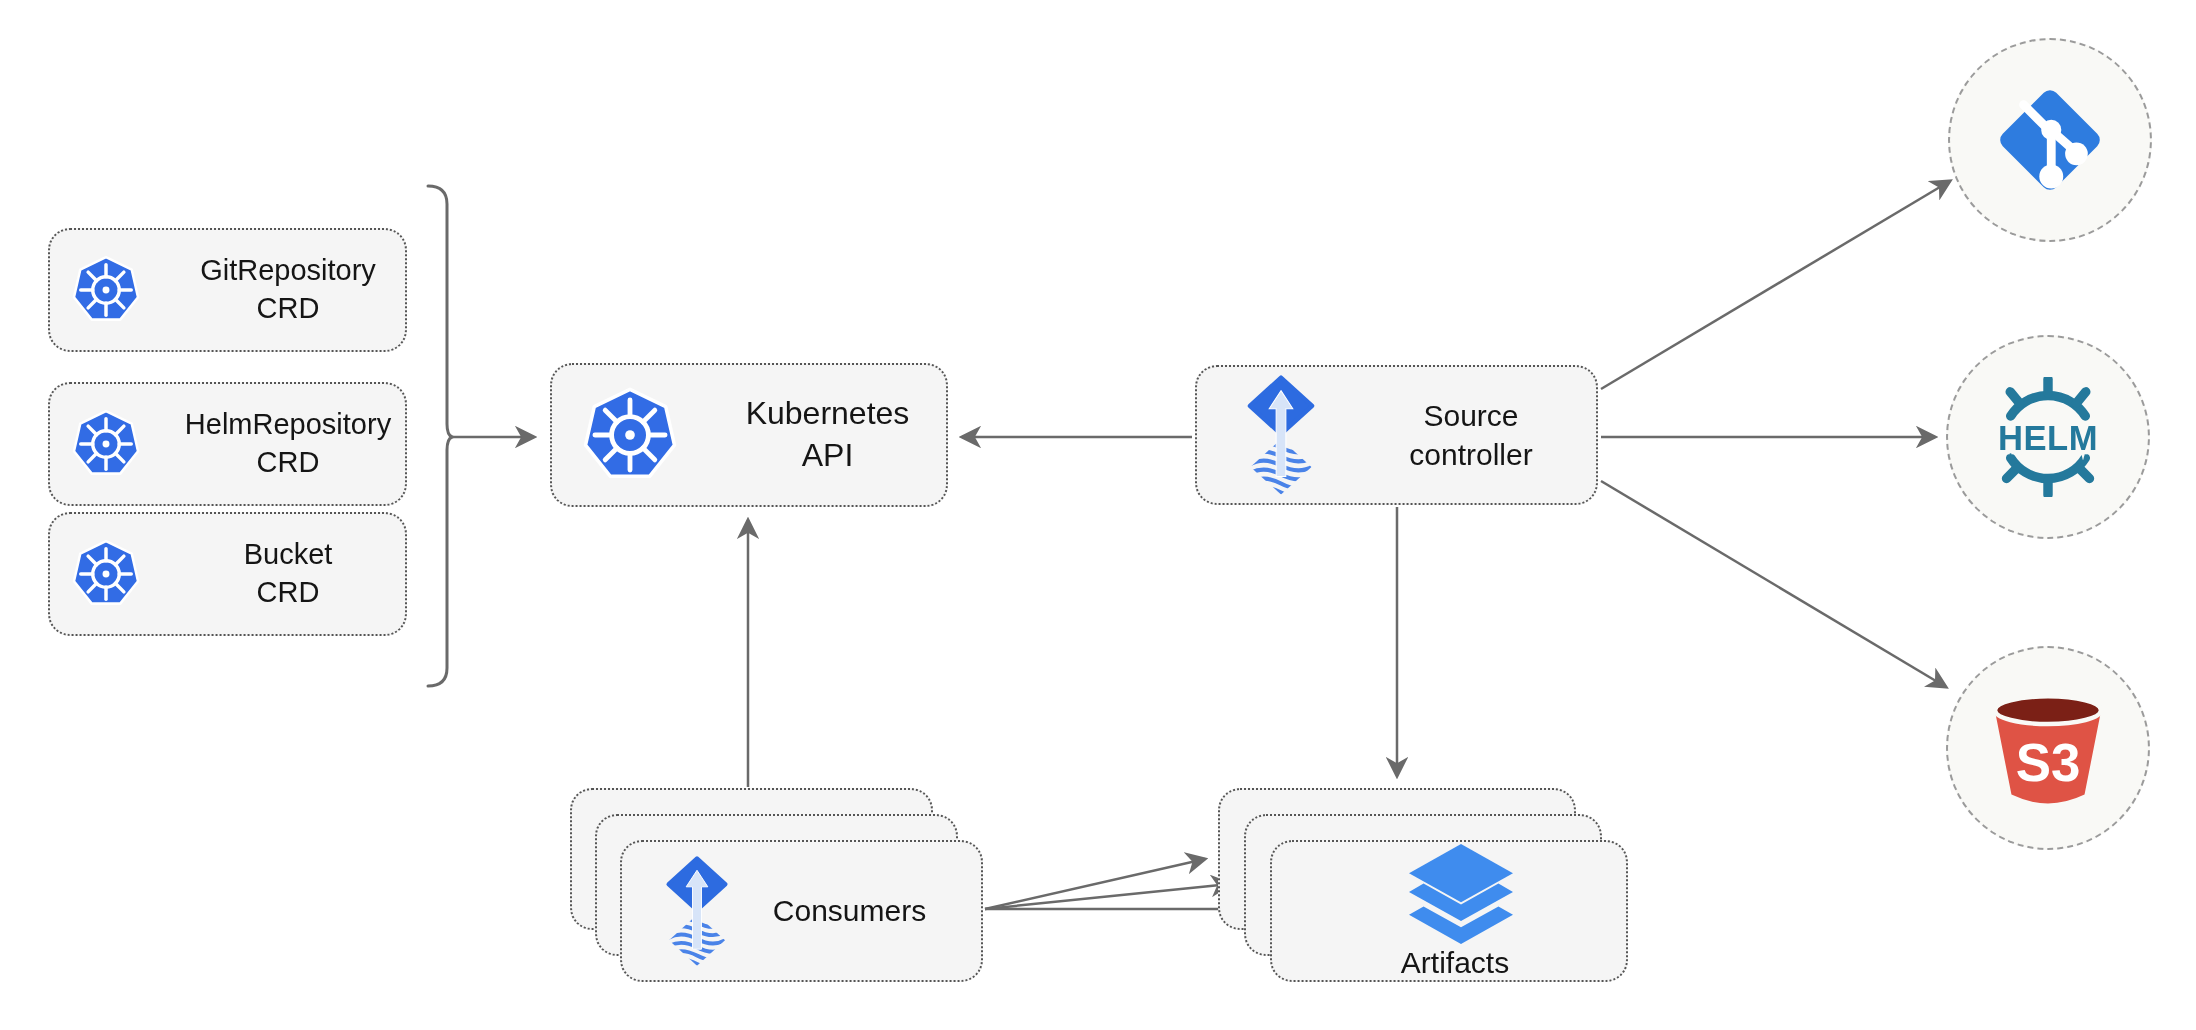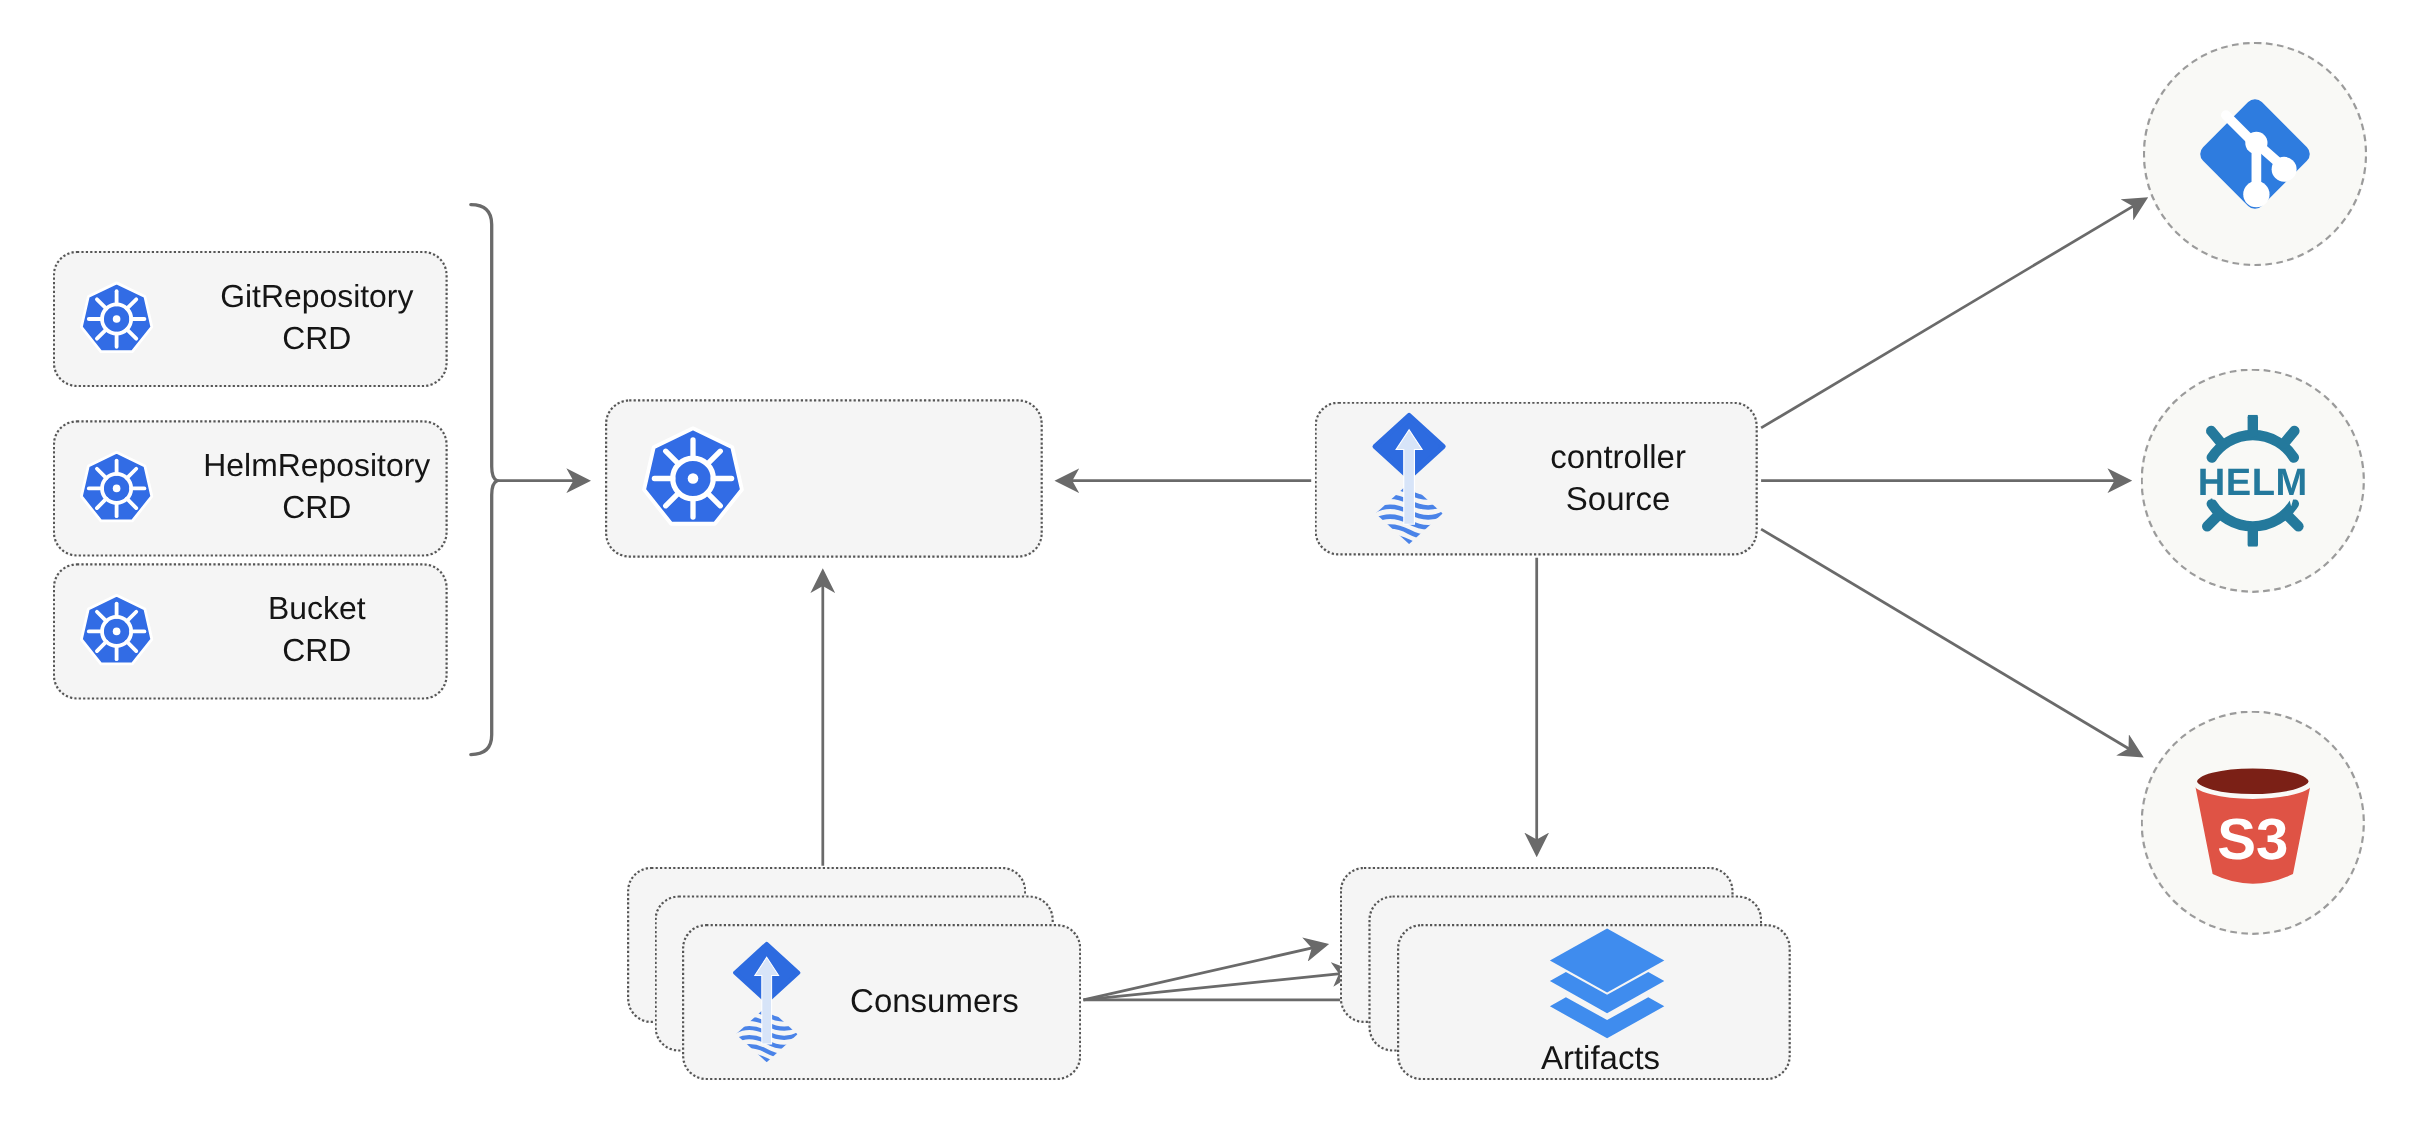--- a/index.html
+++ b/index.html
@@ -175,29 +175,32 @@
     <div class="label">
       <span>Bucket</span>
       <span>CRD</span>
     </div>
   </div>
 
   <div class="node one-line" id="k8s-api">
     <svg class="icon" width="100" height="100">
         <use href="#sym-k8s"></use>
       </svg>
+    <div class="label">
+      <span>Kubernetes API</span>
+    </div>
   </div>
 
   <div class="node" id="source-controller">
     <svg class="icon" width="72" height="122">
         <use href="#sym-flux"></use>
       </svg>
     <div class="label">
+      <span>Source</span>
       <span>controller</span>
-      <span>Source</span>
     </div>
   </div>
 
   <div class="stack-box consumers-size" style="left:570px;top:788px"></div>
   <div class="stack-box consumers-size" style="left:595px;top:814px"></div>
   <div class="stack-box consumers-size" id="consumers-front">
     <svg class="icon" width="66" height="112">
         <use href="#sym-flux"></use>
       </svg>
     <div class="label">

